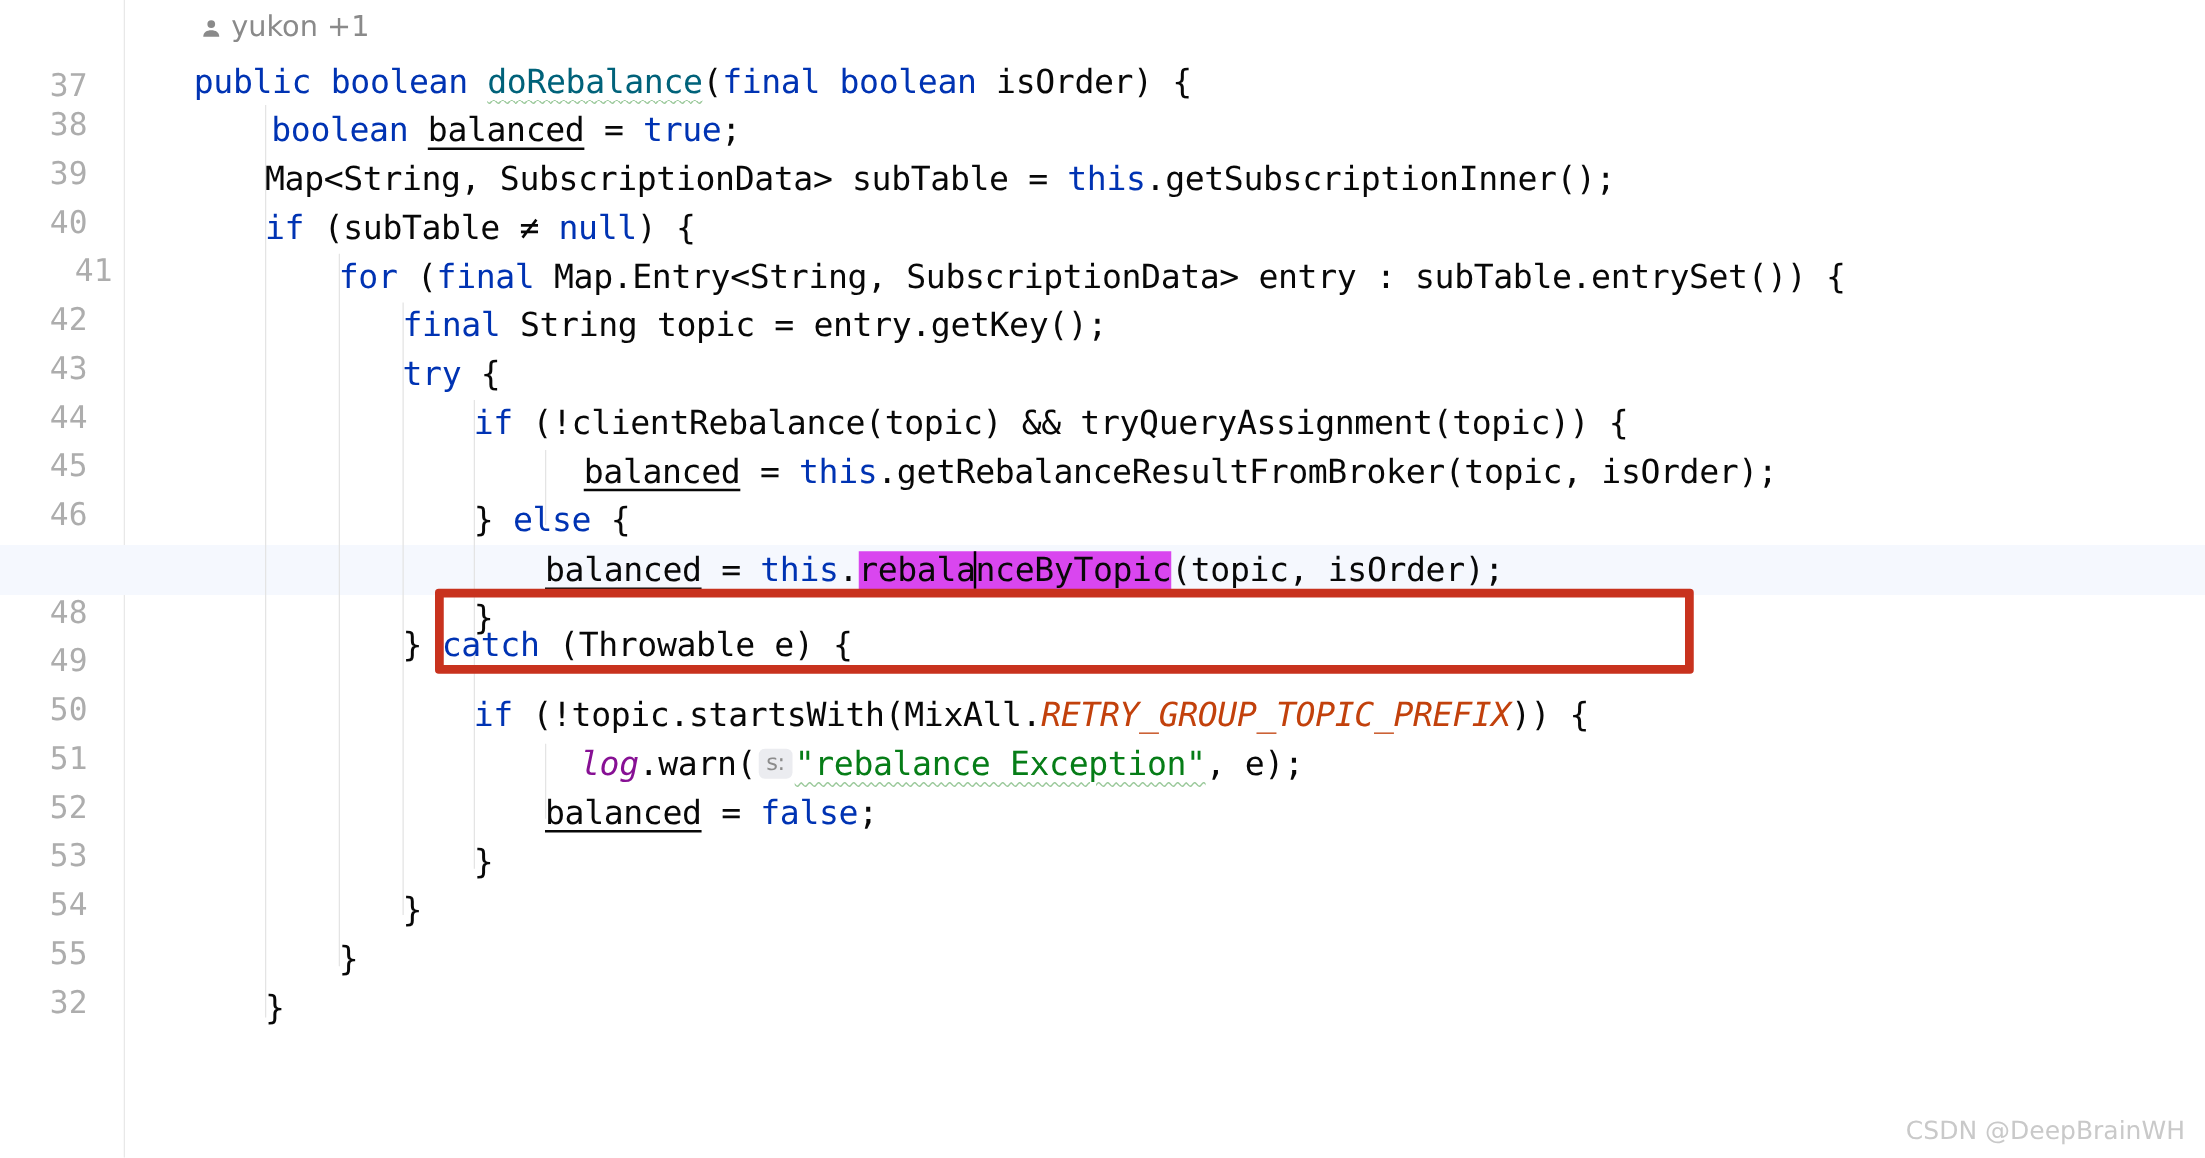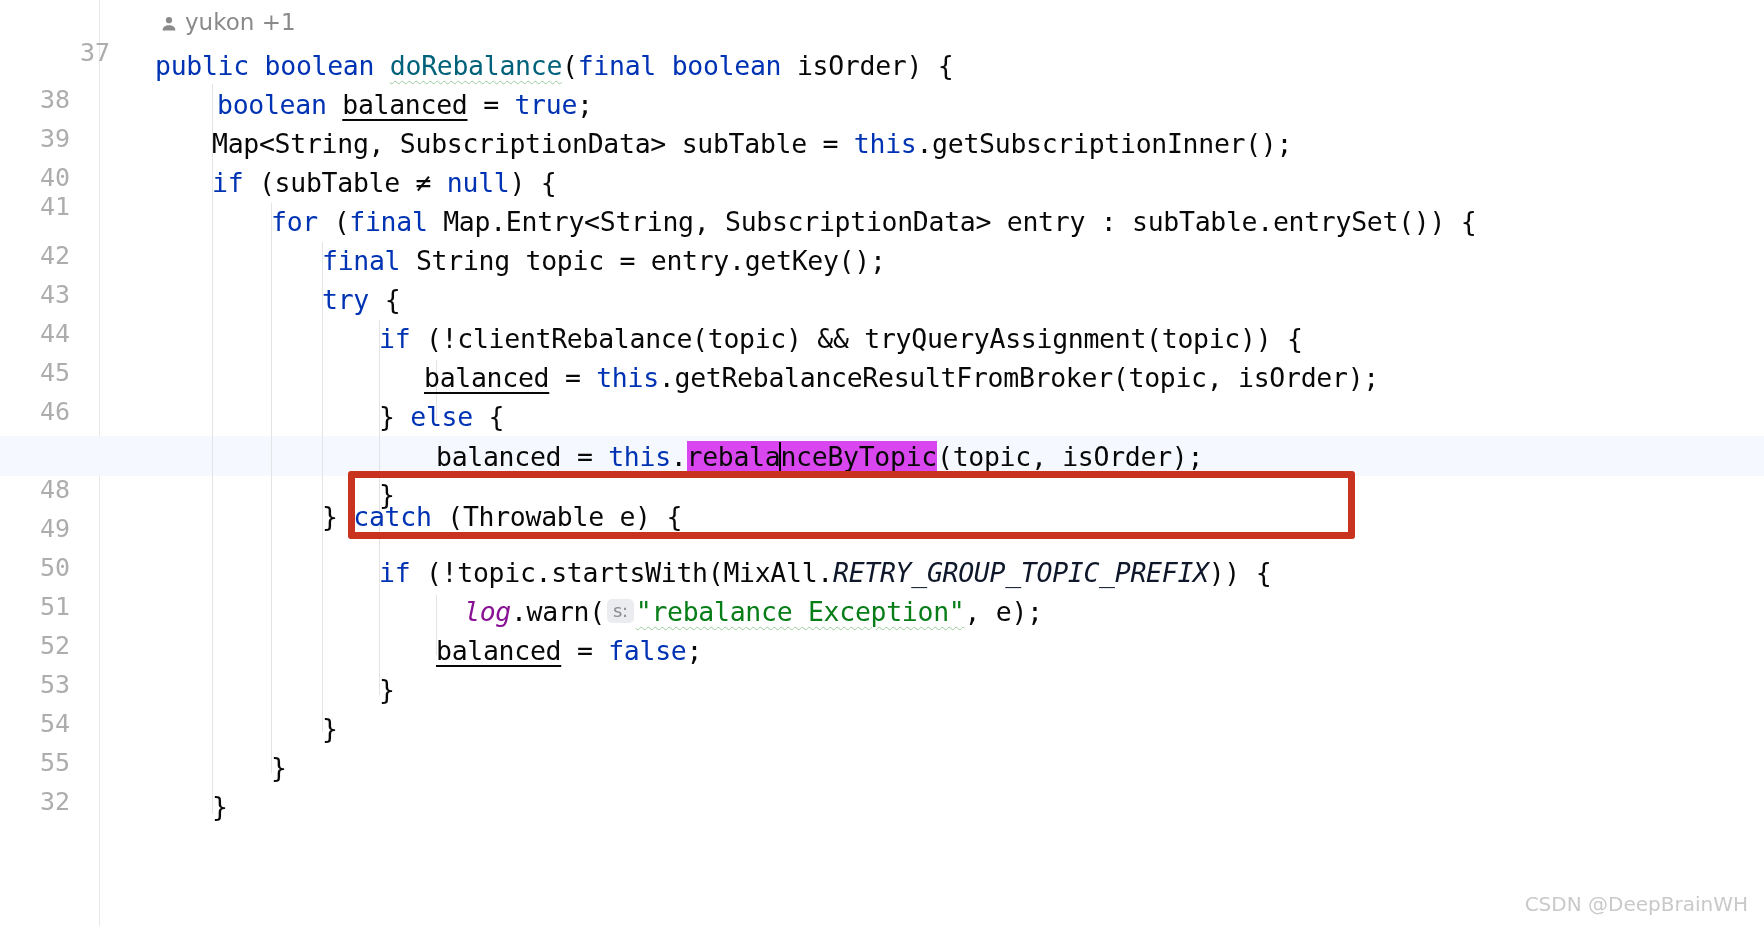--- a/index.html
+++ b/index.html
@@ -62,21 +62,21 @@
 
   
   .iguide{
     position:absolute;width:1px;background:#e4e4e4;
   }
 
   
   .kw      {color:#0033b3;}
   .mdecl   {color:#00627a;}
   .field   {color:#871094;font-style:italic;margin-left:28px;}
-  .sconst  {color:#0f172a;font-style:italic;}
+  .sconst  {color:#c2410c;font-style:italic;}
   .str     {color:#067d17;}
   .plain   {color:#080808;}
   .localvar{color:#080808;text-decoration:underline;text-underline-offset:5px;text-decoration-thickness:1.5px;}
   .wsq{
     text-decoration:underline;
     text-decoration-style:wavy;
     text-decoration-color:#9bc99b;
     text-underline-offset:5px;
     text-decoration-thickness:1px;
   }
@@ -146,25 +146,25 @@
 </head>
 <body>
 
 <div class="editor">
 
   <div class="gutter"></div>
   <div class="gutter-sep"></div>
   <div class="annot-col"></div>
 
   <div id="linenums">
-      <div class="lnum" style="top: 38px; left: 0px; margin-left: 40px;">37</div>
+      <div class="lnum" style="top: 54px; left: 0px;">37</div>
       <div class="lnum" style="top: 85px; left: 0px;">38</div>
       <div class="lnum" style="top: 124px; left: 0px;">39</div>
       <div class="lnum" style="top: 163px; left: 0px;">40</div>
-      <div class="lnum" style="top: 192px; left: 0px;">41</div>
+      <div class="lnum" style="top: 202px; left: 0px; padding-left: 20px;">41</div>
       <div class="lnum" style="top: 241px; left: 0px;">42</div>
       <div class="lnum" style="top: 280px; left: 0px;">43</div>
       <div class="lnum" style="top: 319px; left: 0px;">44</div>
       <div class="lnum" style="top: 358px; left: 0px;">45</div>
       <div class="lnum" style="top: 397px; left: 0px;">46</div>
       <div class="lnum" style="top: 437px; left: 0px;">47</div>
       <div class="lnum" style="top: 475px; left: 0px;">48</div>
       <div class="lnum" style="top: 514px; left: 0px;">49</div>
       <div class="lnum" style="top: 553px; left: 0px;">50</div>
       <div class="lnum" style="top: 592px; left: 0px;">51</div>
@@ -204,21 +204,21 @@
     <div class="cline" style="top:163px;left:212px;"><span class="kw">if</span> <span class="plain">(subTable </span><span class="plain">≠</span><span class="plain"> </span><span class="kw">null</span><span class="plain">) {</span></div>
 
     <div class="cline" style="top:202px;left:271px;"><span class="kw">for</span> <span class="plain">(</span><span class="kw">final</span> <span class="plain">Map.Entry&lt;String, SubscriptionData&gt; entry : subTable.entrySet()) {</span></div>
 
     <div class="cline" style="top:241px;left:322px;"><span class="kw">final</span> <span class="plain">String topic = entry.getKey();</span></div>
 
     <div class="cline" style="top:280px;left:322px;text-align:center;"><span class="kw">try</span> <span class="plain">{</span></div>
 
     <div class="cline" style="top:319px;left:379px;"><span class="kw">if</span> <span class="plain">(!clientRebalance(topic) &amp;&amp; tryQueryAssignment(topic)) {</span></div>
 
-    <div class="cline" style="top:358px;left:413px;padding-left:11px;"><span class="localvar">balanced</span> <span class="plain">= </span><span class="kw">this</span><span class="plain">.getRebalanceResultFromBroker(topic, isOrder);</span></div>
+    <div class="cline" style="top:358px;left:456px;padding-left:11px;"><span class="localvar">balanced</span> <span class="plain">= </span><span class="kw">this</span><span class="plain">.getRebalanceResultFromBroker(topic, isOrder);</span></div>
 
     <div class="cline" style="top:397px;left:379px;"><span class="plain">} </span><span class="kw">else</span> <span class="plain">{</span></div>
 
     <div class="cline" style="top:437px;left:436px;"><span class="localvar">balanced</span> <span class="plain">= </span><span class="kw">this</span><span class="plain">.</span><span class="idhl">rebala<span class="caret"></span>nceByTopic</span><span class="plain">(topic, isOrder);</span></div>
 
     <div class="cline" style="top:475px;left:379px;"><span class="plain">}</span></div>
 
     <div class="cline" style="top:497px;left:322px;"><span class="plain">} </span><span class="kw">catch</span> <span class="plain">(Throwable e) {</span></div>
 
     <div class="cline" style="top:553px;left:379px;"><span class="kw">if</span> <span class="plain">(!topic.startsWith(MixAll.</span><span class="sconst">RETRY_GROUP_TOPIC_PREFIX</span><span class="plain">)) {</span></div>

